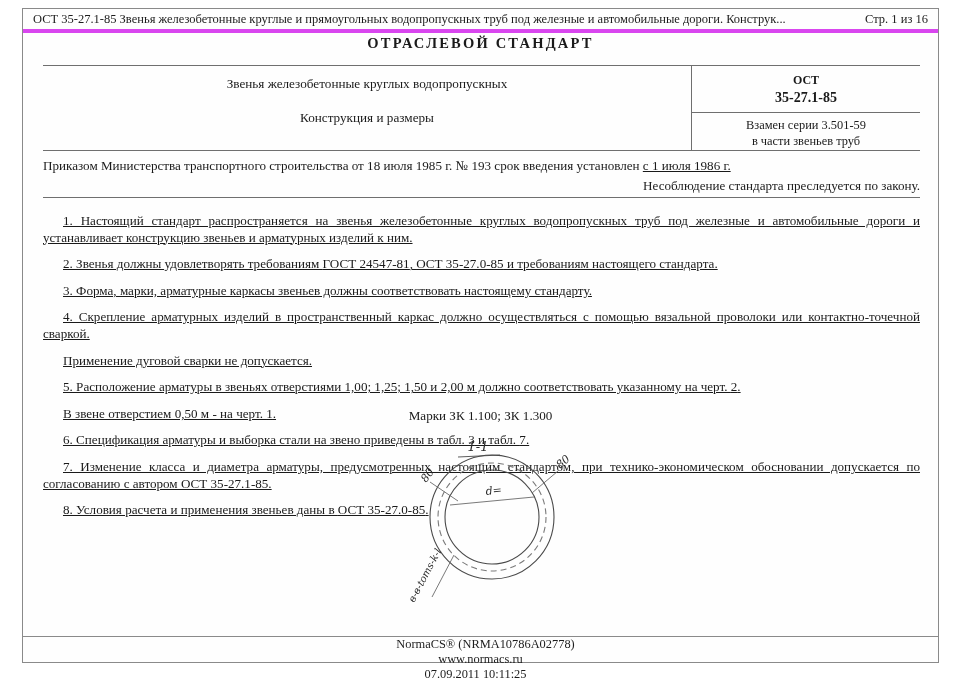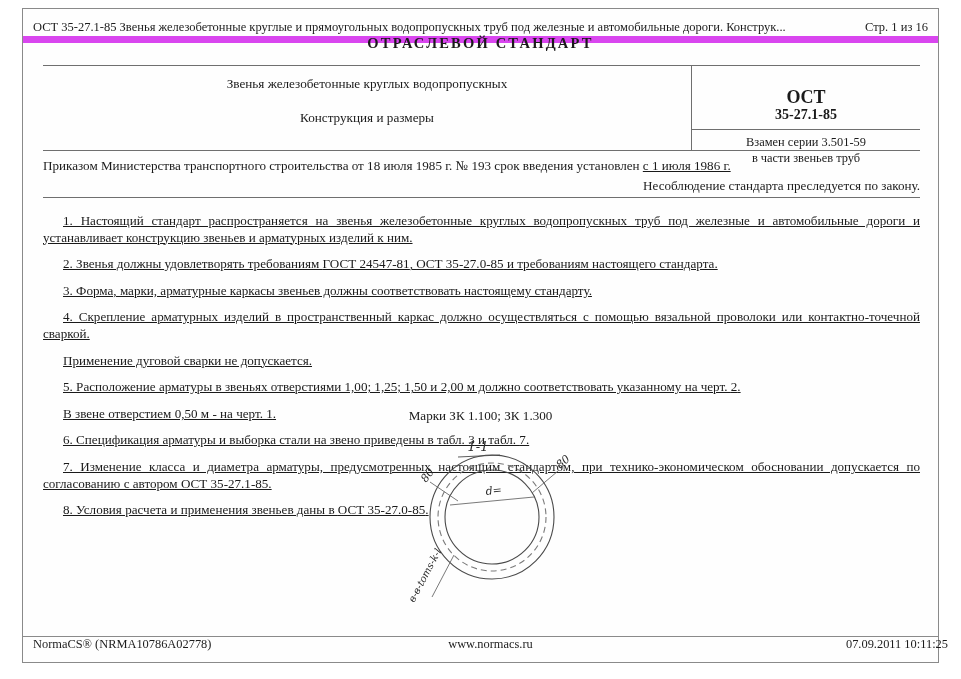--- a/index.html
+++ b/index.html
@@ -25,24 +25,24 @@
     top: 8px;
     width: 917px;
     height: 655px;
     border: 1px solid #8a8a8a;
     background: #fefefe;
     box-sizing: border-box;
   }
   
   .head-bar {
     position: absolute;
-    left: 0; top: 10px;
+    left: 0; top: 0;
     width: 100%;
     height: 24px;
-    border-bottom: 7px solid #d946ef;
+    border-bottom: 4px solid #d946ef;
     box-sizing: border-box;
     display: flex;
     align-items: center;
     padding: 0 10px;
     font-size: 12.5px;
     color: #1c1c1c;
     white-space: nowrap;
     overflow: hidden;
   }
   .head-bar .ttl {
@@ -96,24 +96,23 @@
   .stamp-left .l1 {
     font-size: 13.2px;
     line-height: 16px;
     margin-top: 4px;
   }
   .stamp-left .l3 {
     font-size: 13.2px;
     margin-top: 18px;
   }
   .ost-word {
-    font-size: 18px;
+    font-size: 12px;
     font-weight: bold;
     line-height: 17px;
-    margin-top: 17px;
   }
   .ost-num {
     font-size: 14px;
     font-weight: bold;
     line-height: 17px;
   }
   .stamp-right .divider {
     width: 100%;
     border-top: 1px solid #6f6f6f;
     margin: 6px 0 4px 0;
@@ -190,22 +189,24 @@
   
   .foot {
     position: absolute;
     left: 0;
     bottom: 0;
     width: 100%;
     height: 26px;
     border-top: 1px solid #8a8a8a;
     box-sizing: border-box;
     display: flex;
+    align-items: center;
     font-size: 12.4px;
     color: #1c1c1c;
+    flex-direction: column;
   }
   .foot .f-left { flex: 0 0 33%; padding-left: 10px; text-align: left; }
   .foot .f-mid  { flex: 0 0 34%; text-align: center; }
   .foot .f-right{ flex: 0 0 33%; text-align: right; padding-right: 10px; }
 
   .hand {
     font-family: "DejaVu Serif", serif;
     font-style: italic;
   }
 </style>

